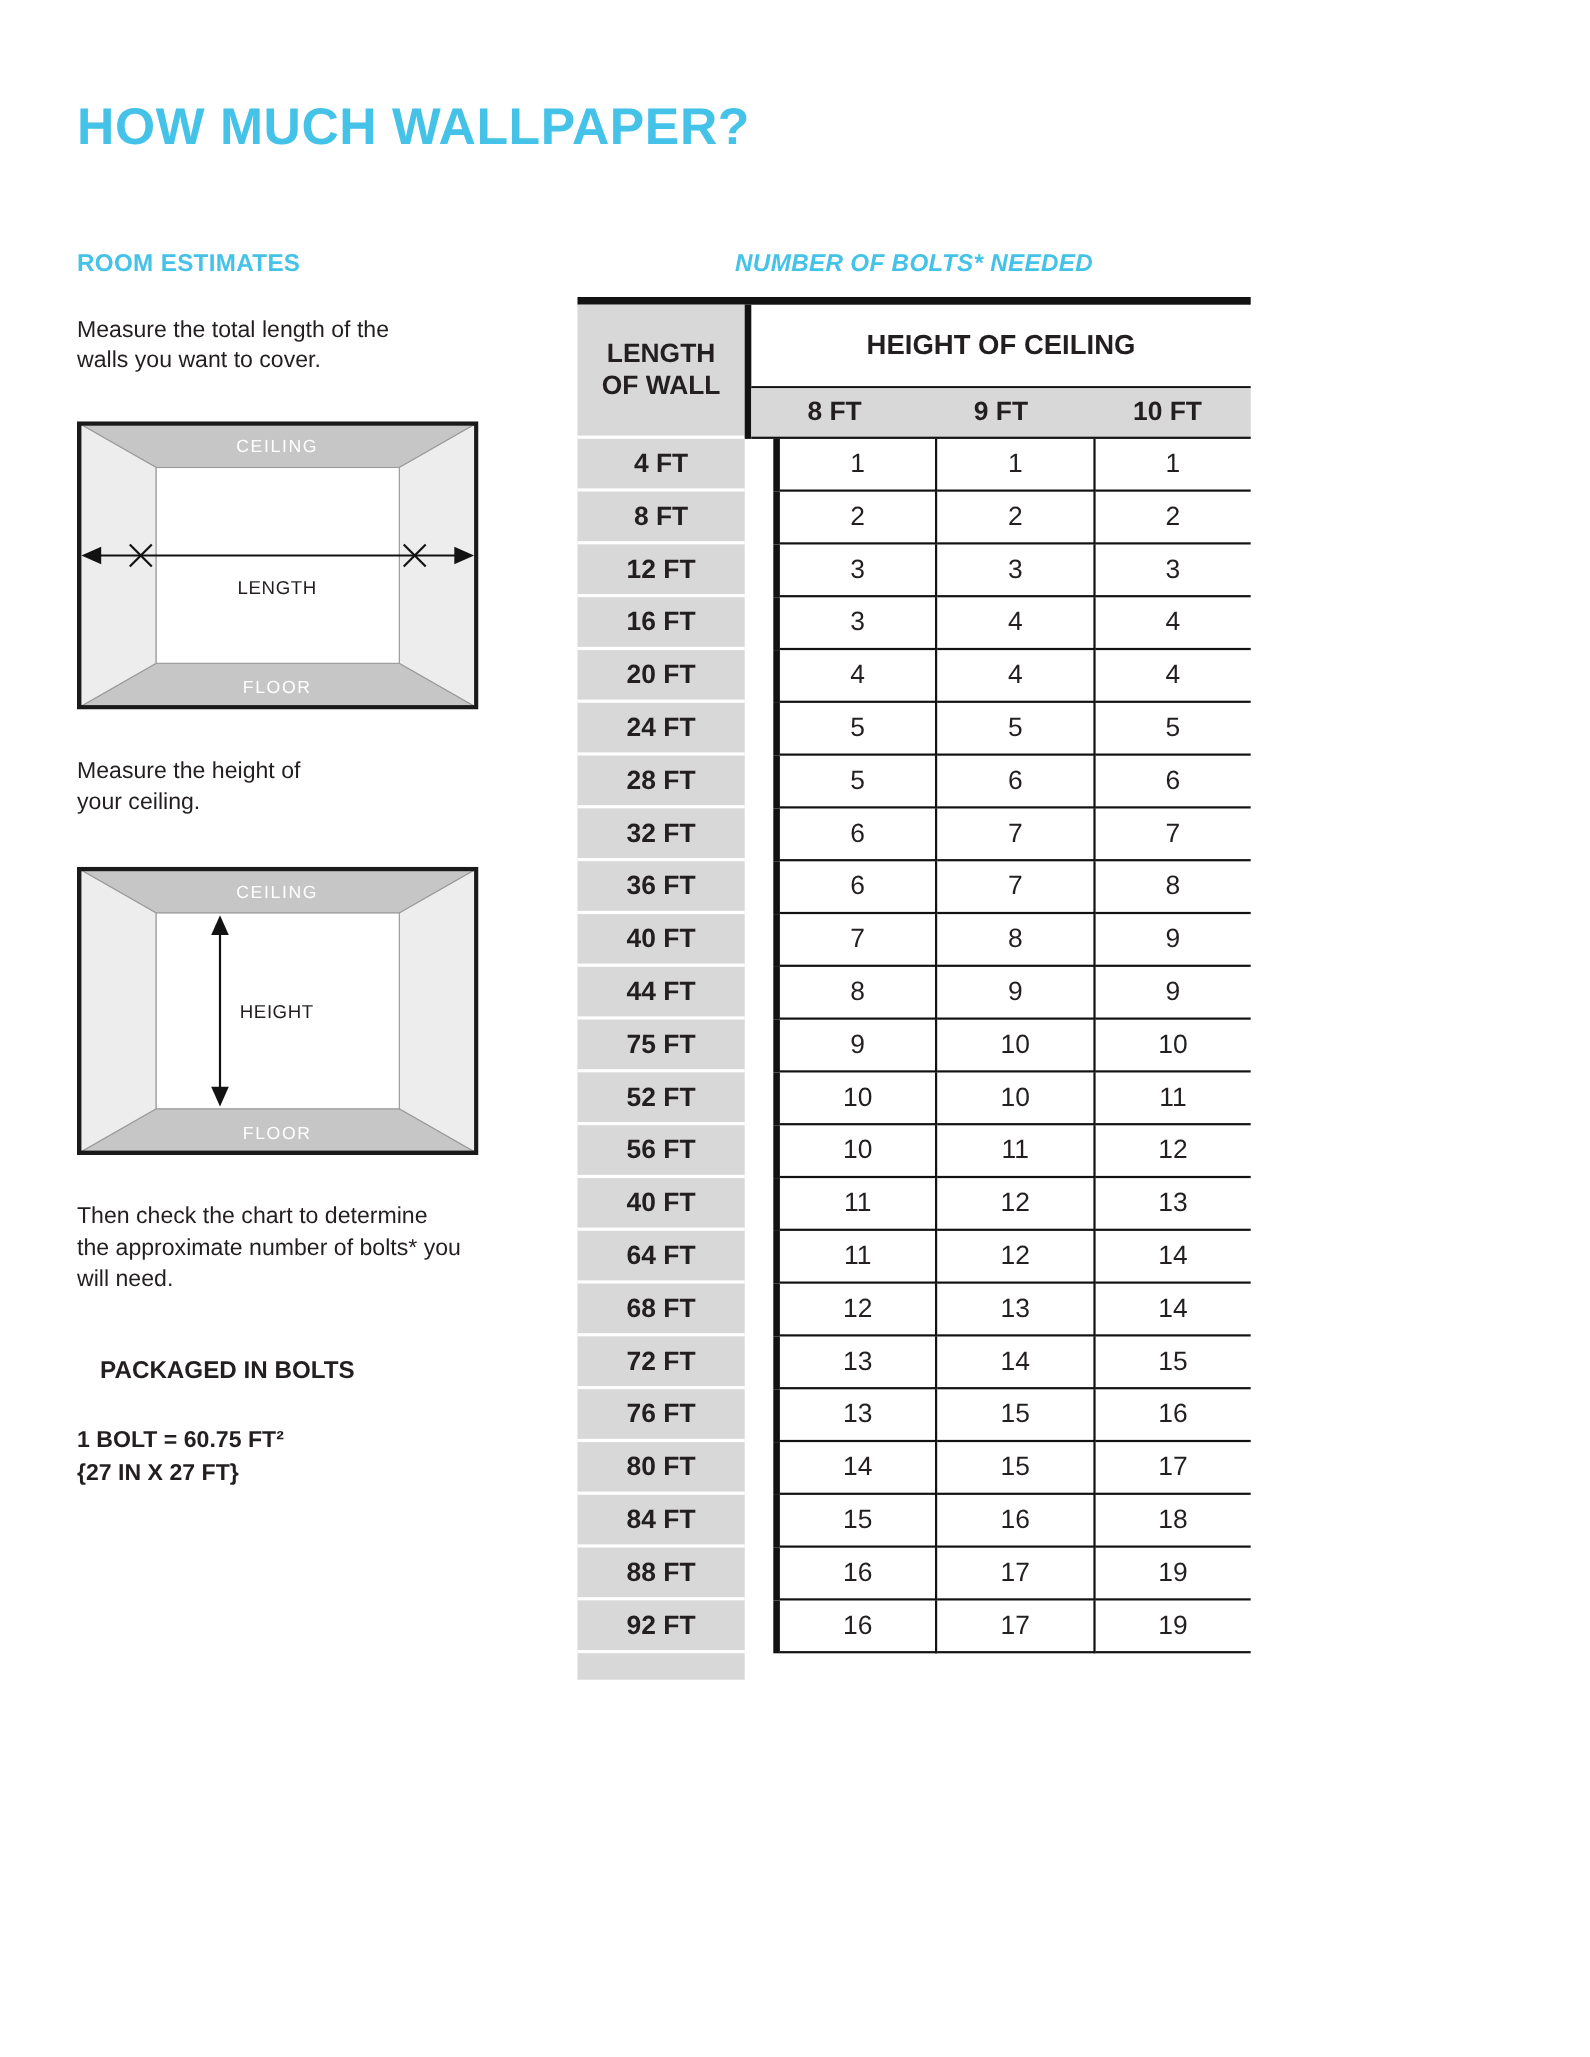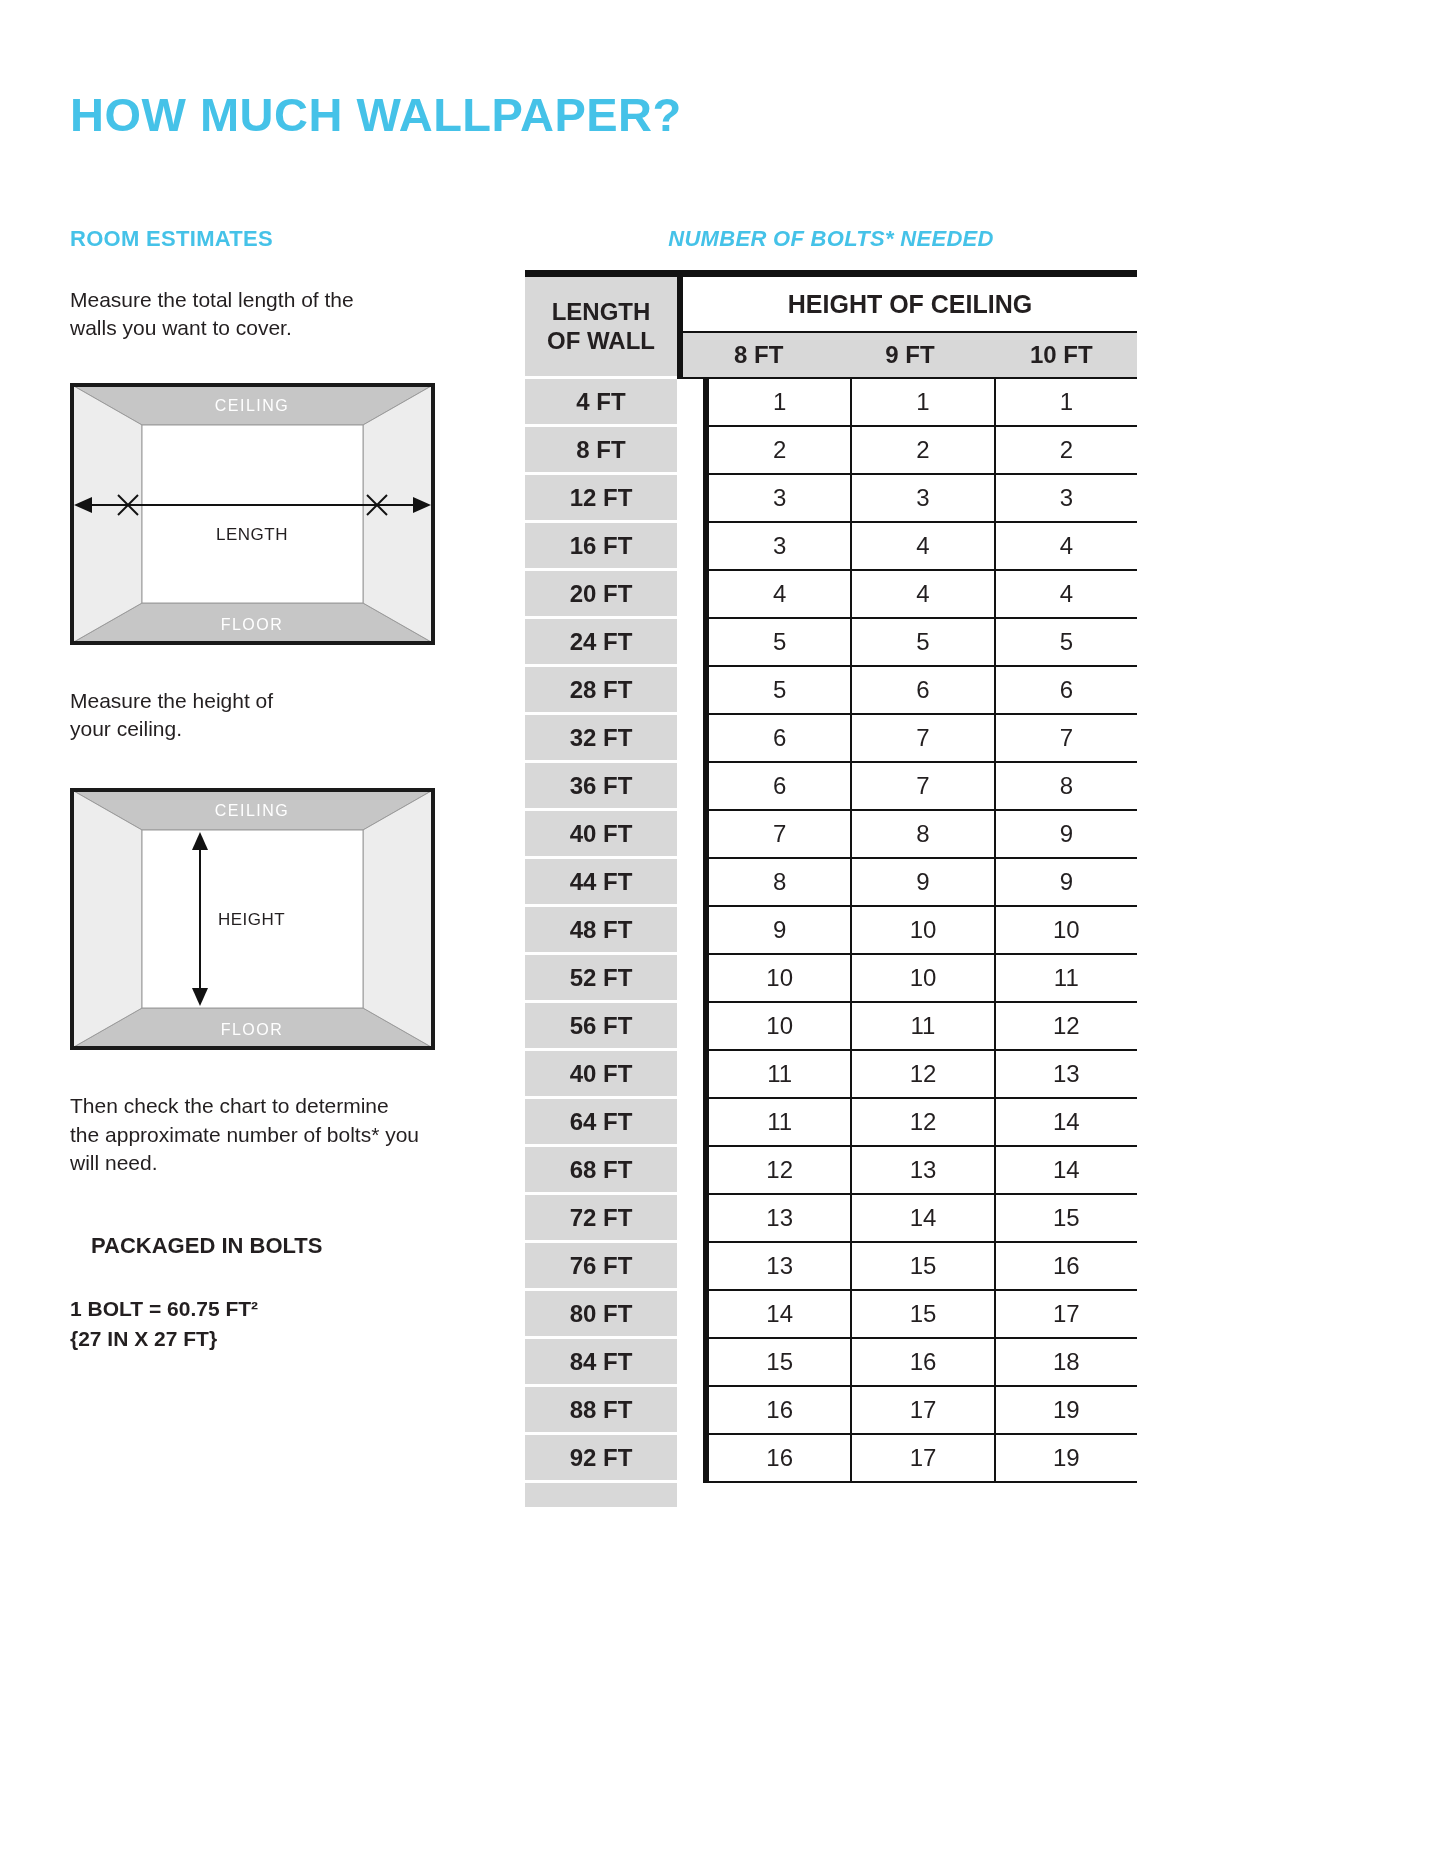--- a/index.html
+++ b/index.html
@@ -22,21 +22,21 @@
   .footnote .line2 { padding-left: 21px; }
   .bolt-info { font-size: 21px; font-weight: bold; line-height: 1.45; }
 
   .right-col { position: absolute; left: 525px; top: 226px; width: 612px; }
   .table-heading { color: var(--accent); font-size: 22px; font-weight: bold; text-align: center; margin: 0 0 18px 0; letter-spacing: 0.3px; font-style: italic; }
 
   .bolt-table { width: 612px; }
   .thead { display: flex; border-top: 7px solid var(--line); }
   .th-left { width: 152px; background: var(--gray); display: flex; align-items: center; justify-content: center; text-align: center; font-weight: bold; font-size: 24px; line-height: 1.2; border-bottom: 3px solid #fff; padding: 0 14px; }
   .th-right { flex: 1; border-left: 6px solid var(--line); }
-  .th-group { height: 56px; display: flex; align-items: center; justify-content: center; font-weight: bold; font-size: 25px; border-bottom: 2px solid var(--line); }
+  .th-group { height: 76px; display: flex; align-items: center; justify-content: center; font-weight: bold; font-size: 25px; border-bottom: 2px solid var(--line); }
   .th-cols { display: flex; height: 46px; background: var(--gray); border-bottom: 2px solid var(--line); }
   .th-col { flex: 1; display: flex; align-items: center; justify-content: center; font-weight: bold; font-size: 24px; }
 
   .trow { display: flex; gap: 26px; }
   .lcell { width: 152px; height: 48px; background: var(--gray); border-bottom: 3px solid #fff; font-weight: bold; font-size: 24px; display: flex; align-items: center; justify-content: center; }
   .vals { flex: 1; display: flex; border-left: 6px solid var(--line); }
   .vcell { flex: 1; height: 48px; border-bottom: 2px solid var(--line); border-right: 2px solid var(--line); display: flex; align-items: center; justify-content: center; font-size: 24px; }
   .vcell:last-child { border-right: none; }
   .table-foot { display: flex; }
   .stub { width: 152px; height: 24px; background: var(--gray); }
@@ -207,21 +207,21 @@
           </div>
           <div class="trow">
             <div class="lcell">44 FT</div>
             <div class="vals">
               <div class="vcell">8</div>
               <div class="vcell">9</div>
               <div class="vcell">9</div>
             </div>
           </div>
           <div class="trow">
-            <div class="lcell">48 FT</div>
+            <div class="lcell">75 FT</div>
             <div class="vals">
               <div class="vcell">9</div>
               <div class="vcell">10</div>
               <div class="vcell">10</div>
             </div>
           </div>
           <div class="trow">
             <div class="lcell">52 FT</div>
             <div class="vals">
               <div class="vcell">10</div>

